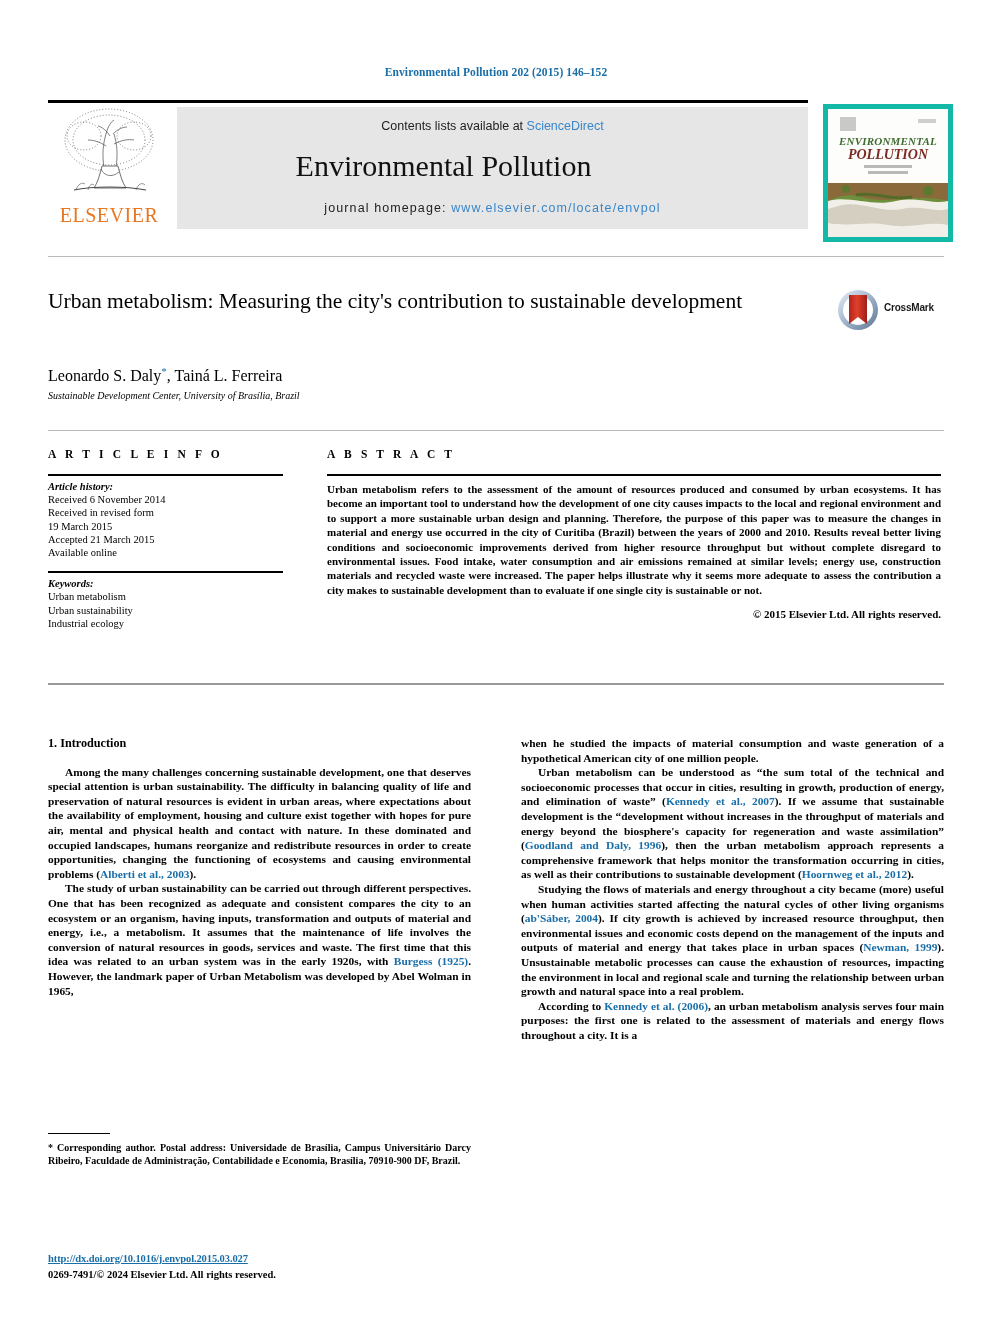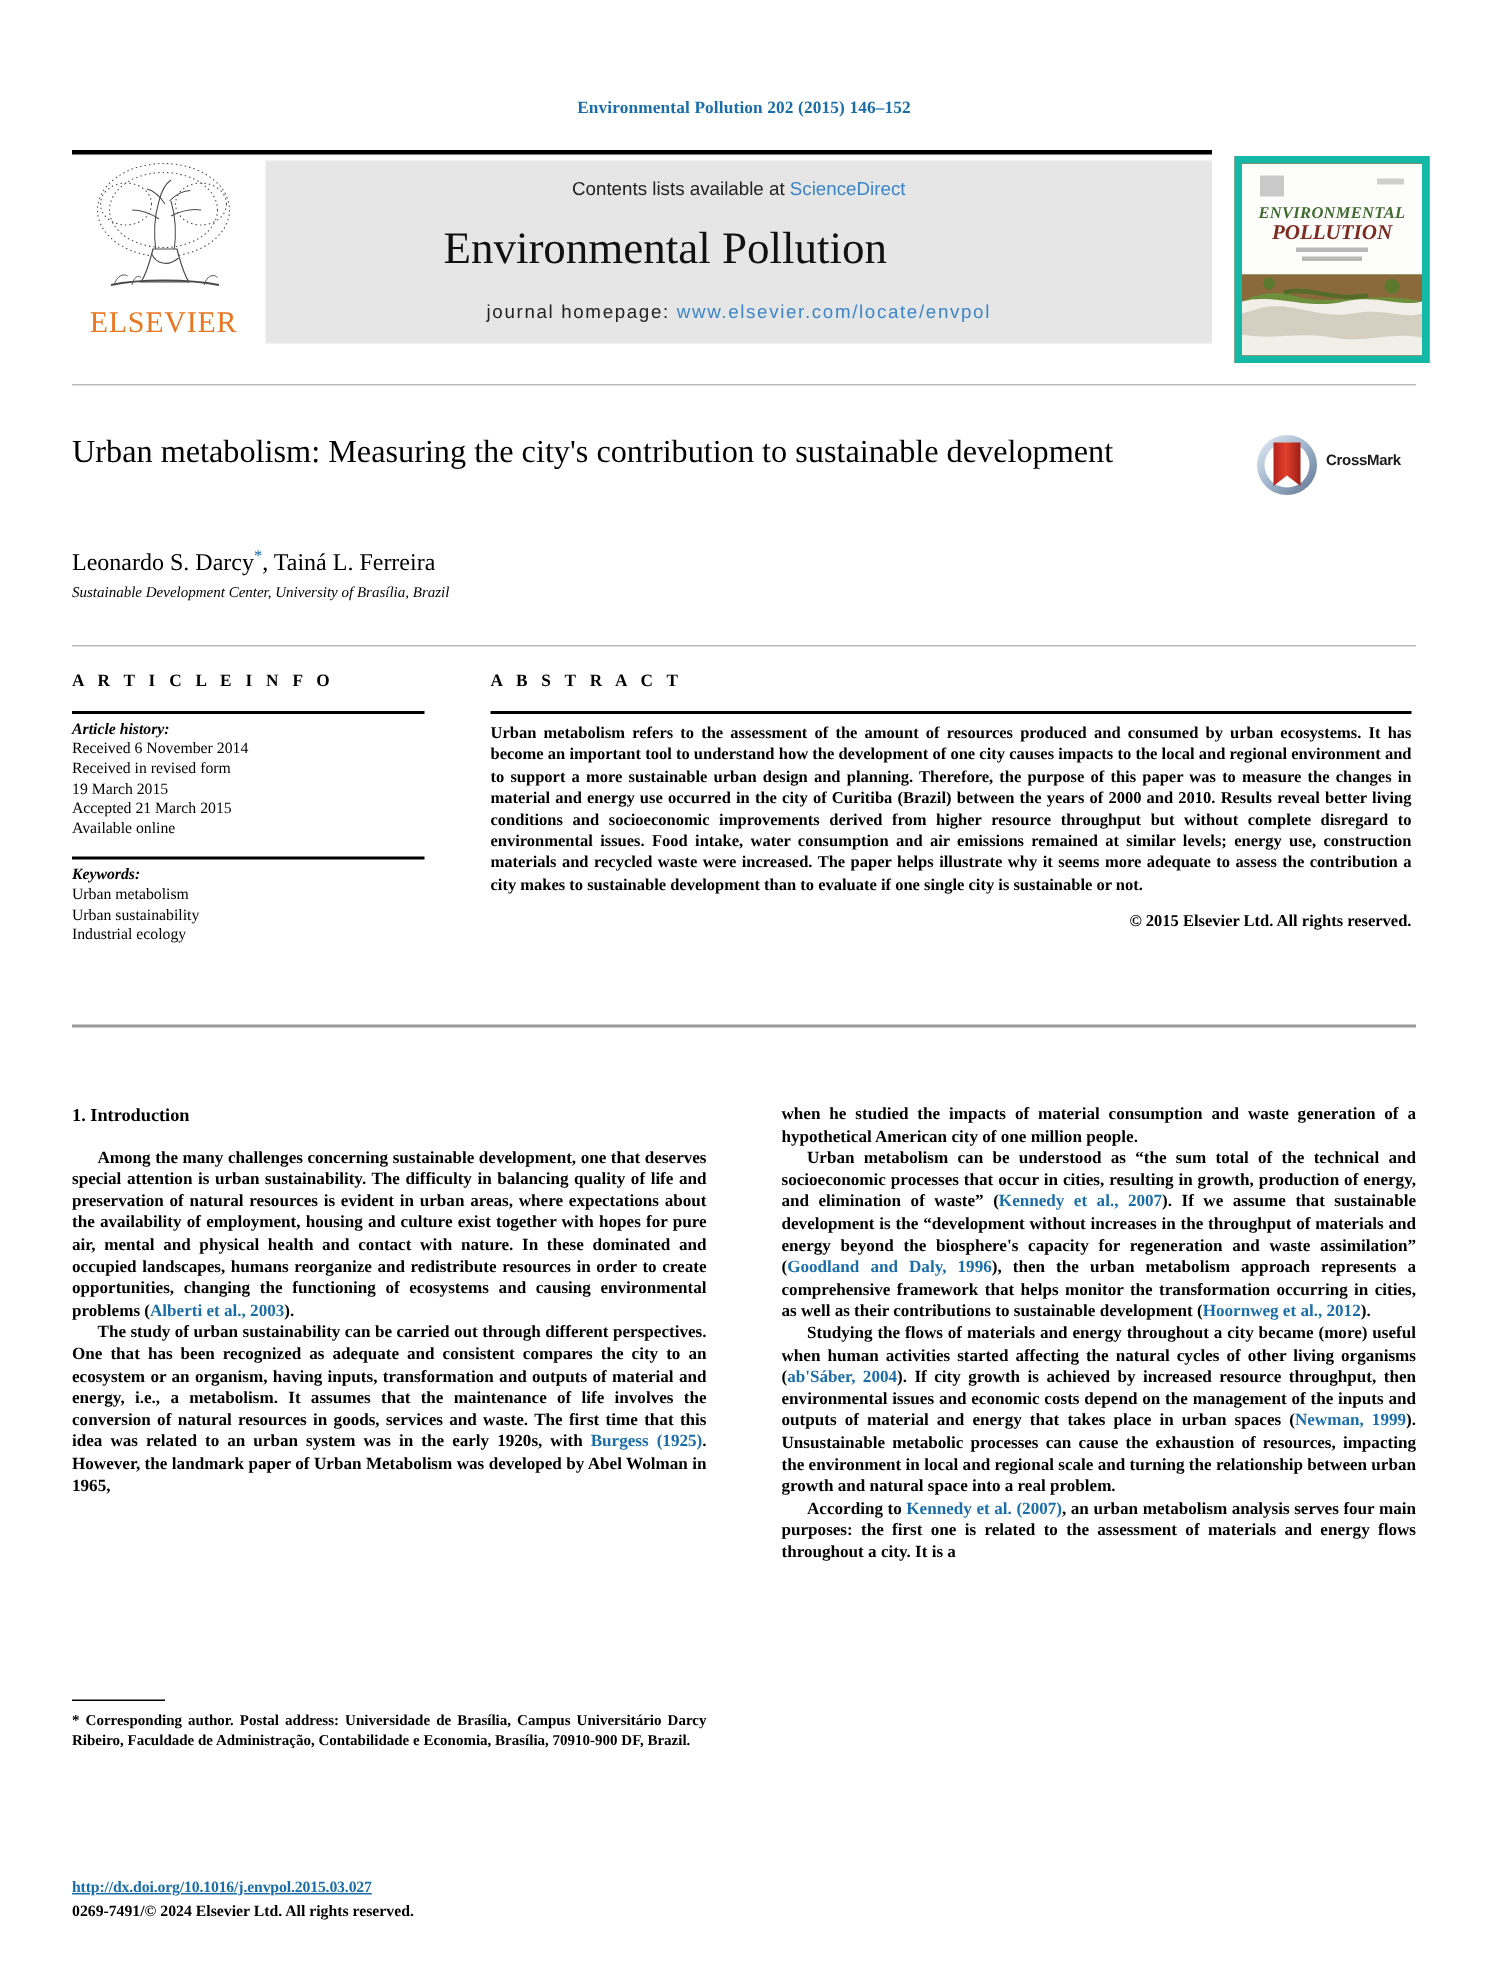--- a/index.html
+++ b/index.html
@@ -405,21 +405,21 @@
         <circle cx="100" cy="82" r="5" fill="#5c7a2e"></circle>
       </svg>
     </div>
   </div>
 
   <div class="title-rule"></div>
 
   <div class="article-title">Urban metabolism: Measuring the city's contribution to sustainable development</div>
 
   <div class="authors">
-    <span>Leonardo S. Darcy</span><sup>*</sup><span>, Tainá L. Ferreira</span>
+    <span>Leonardo S. Daly</span><sup>*</sup><span>, Tainá L. Ferreira</span>
   </div>
   <div class="affiliation">Sustainable Development Center, University of Brasília, Brazil</div>
 
   <div class="crossmark">
     <div class="cm-badge">
       <svg viewBox="0 0 44 44" width="44" height="44" aria-hidden="true">
         <defs>
           <linearGradient id="cmg" x1="0" y1="0" x2="1" y2="1">
             <stop offset="0" stop-color="#e8eef5"></stop>
             <stop offset="0.5" stop-color="#9fb4cb"></stop>
@@ -472,21 +472,21 @@
         <p><span>Among the many challenges concerning sustainable development, one that deserves special attention is urban sustainability. The difficulty in balancing quality of life and preservation of natural resources is evident in urban areas, where expectations about the availability of employment, housing and culture exist together with hopes for pure air, mental and physical health and contact with nature. In these dominated and occupied landscapes, humans reorganize and redistribute resources in order to create opportunities, changing the functioning of ecosystems and causing environmental problems (</span><a class="ref" href="#">Alberti et al., 2003</a><span>).</span></p>
         <p><span>The study of urban sustainability can be carried out through different perspectives. One that has been recognized as adequate and consistent compares the city to an ecosystem or an organism, having inputs, transformation and outputs of material and energy, i.e., a metabolism. It assumes that the maintenance of life involves the conversion of natural resources in goods, services and waste. The first time that this idea was related to an urban system was in the early 1920s, with </span><a class="ref" href="#">Burgess (1925)</a><span>. However, the landmark paper of Urban Metabolism was developed by Abel Wolman in 1965,</span></p>
       </div>
   </div>
 
   <div class="col col-right">
     <div id="right-paras">
         <p style="text-indent: 0px;"><span>when he studied the impacts of material consumption and waste generation of a hypothetical American city of one million people.</span></p>
         <p><span>Urban metabolism can be understood as “the sum total of the technical and socioeconomic processes that occur in cities, resulting in growth, production of energy, and elimination of waste” (</span><a class="ref" href="#">Kennedy et al., 2007</a><span>). If we assume that sustainable development is the “development without increases in the throughput of materials and energy beyond the biosphere's capacity for regeneration and waste assimilation” (</span><a class="ref" href="#">Goodland and Daly, 1996</a><span>), then the urban metabolism approach represents a comprehensive framework that helps monitor the transformation occurring in cities, as well as their contributions to sustainable development (</span><a class="ref" href="#">Hoornweg et al., 2012</a><span>).</span></p>
         <p><span>Studying the flows of materials and energy throughout a city became (more) useful when human activities started affecting the natural cycles of other living organisms (</span><a class="ref" href="#">ab'Sáber, 2004</a><span>). If city growth is achieved by increased resource throughput, then environmental issues and economic costs depend on the management of the inputs and outputs of material and energy that takes place in urban spaces (</span><a class="ref" href="#">Newman, 1999</a><span>). Unsustainable metabolic processes can cause the exhaustion of resources, impacting the environment in local and regional scale and turning the relationship between urban growth and natural space into a real problem.</span></p>
-        <p><span>According to </span><a class="ref" href="#">Kennedy et al. (2007)</a><span>, an urban metabolism analysis serves four main purposes: the first one is related to the assessment of materials and energy flows throughout a city. It is a</span></p>
+        <p><span>According to </span><a class="ref" href="#">Kennedy et al. (2006)</a><span>, an urban metabolism analysis serves four main purposes: the first one is related to the assessment of materials and energy flows throughout a city. It is a</span></p>
       </div>
   </div>
 
   <div class="fn-rule"></div>
   <div class="footnote">
     <span class="star">*</span><span> Corresponding author. Postal address: Universidade de Brasília, Campus Universitário Darcy Ribeiro, Faculdade de Administração, Contabilidade e Economia, Brasília, 70910-900 DF, Brazil.</span>
   </div>
 
   <a class="doi-line" href="#">http://dx.doi.org/10.1016/j.envpol.2015.03.027</a>
   <div class="issn-line">0269-7491/© 2024 Elsevier Ltd. All rights reserved.</div>

